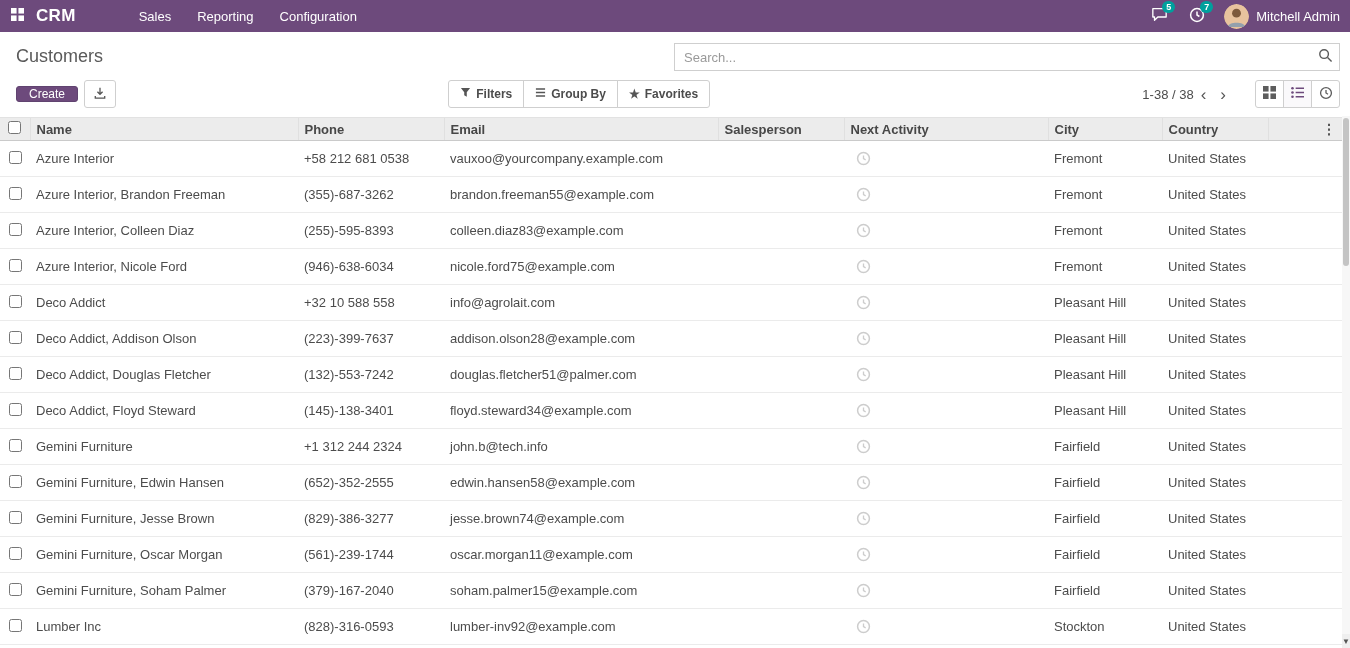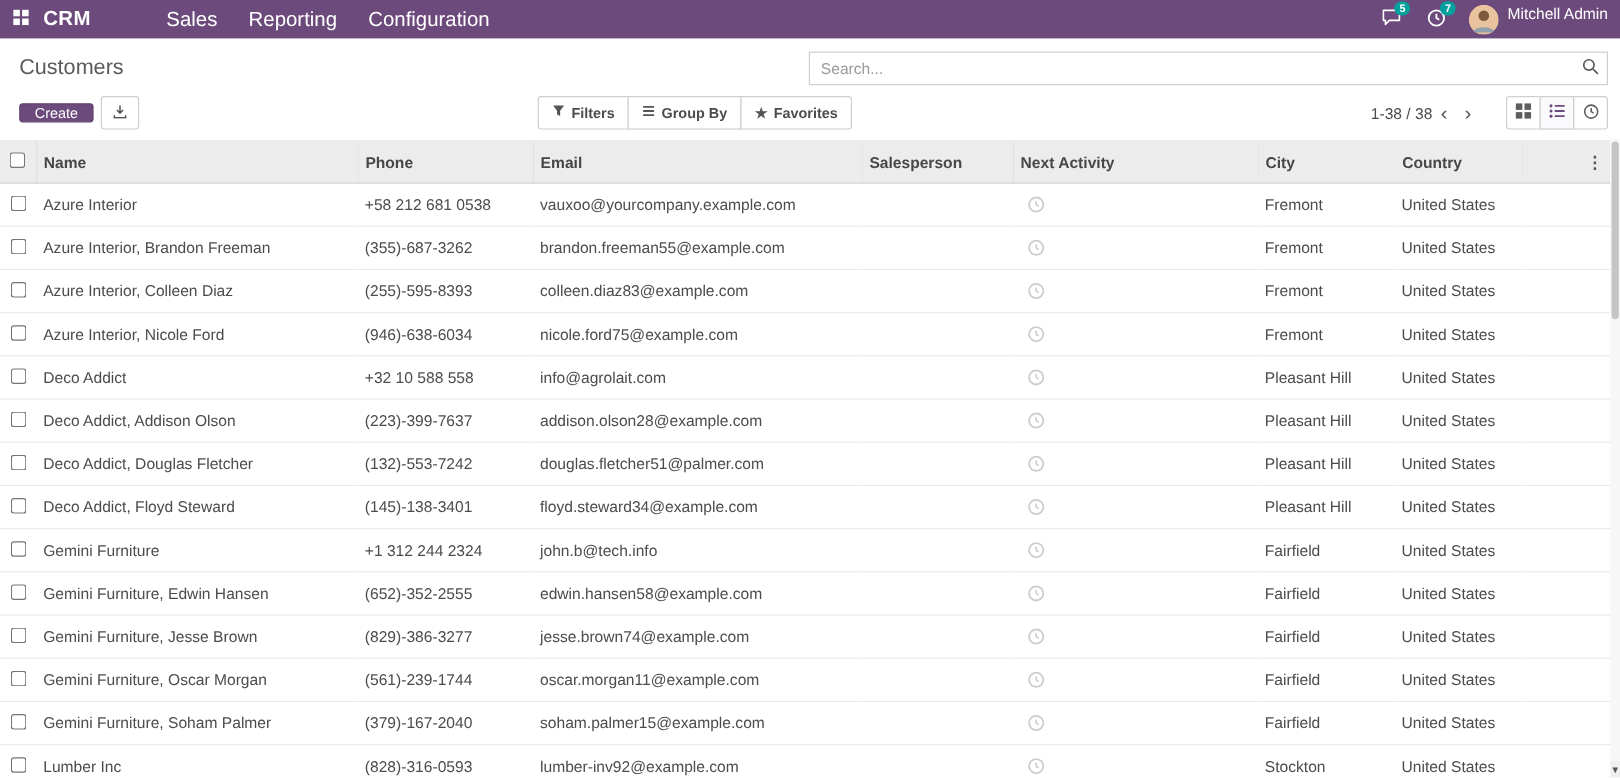--- a/index.html
+++ b/index.html
@@ -16,30 +16,30 @@
   .navbar {
     height: 32px;
     background: #6d4a7c;
     display: flex;
     align-items: center;
     color: #fff;
   }
   .apps-btn { width: 34px; height: 33px; display: flex; align-items: center; justify-content: center; cursor: pointer; }
   .brand { font-size: 17px; font-weight: bold; padding: 0 14px 0 2px; letter-spacing: .3px; }
   .nav-menus { display: flex; margin-left: 36px; height: 33px; }
-  .nav-menu { padding: 0 13px; line-height: 33px; font-size: 17px; cursor: pointer; }
+  .nav-menu { padding: 0 13px; line-height: 33px; font-size: 13px; cursor: pointer; }
   .nav-spacer { flex: 1; }
   .nav-icon-btn { position: relative; width: 38px; height: 33px; display: flex; align-items: center; justify-content: center; cursor: pointer; }
   .nav-badge {
     position: absolute; top: 1px; right: 3px;
     background: #00a09d; color: #fff;
     border-radius: 9px; font-size: 9px; font-weight: bold;
     padding: 1px 4px; line-height: 10px;
   }
-  .user-block { display: flex; padding: 0 10px 0 8px; cursor: pointer; }
+  .user-block { display: flex; align-items: center; padding: 0 10px 0 8px; cursor: pointer; }
   .avatar { width: 25px; height: 25px; border-radius: 50%; overflow: hidden; display: block; }
   .user-name { margin-left: 7px; font-size: 13px; }
 
   
   .subheader { display: flex; align-items: flex-start; padding: 11px 10px 0 16px; }
   .breadcrumb { flex: 1; font-size: 18px; color: #5a5a5a; padding-top: 3px; }
   .search-box {
     width: 666px; height: 28px;
     border: 1px solid #cfcfcf; background: #fff;
     display: flex; align-items: center;
@@ -85,21 +85,21 @@
   
   .table-wrap { width: 1342px; }
   table { width: 1342px; border-collapse: collapse; table-layout: fixed; }
   thead th {
     background: #ececec;
     border-top: 1px solid #e2e2e2;
     border-bottom: 1px solid #cacaca;
     border-left: 1px solid #e0e0e0;
     text-align: left;
     font-size: 13px; font-weight: bold; color: #474747;
-    padding: 0 6px; height: 35px;
+    padding: 0 6px; height: 23px;
     white-space: nowrap; overflow: hidden; cursor: pointer;
   }
   thead th:first-child { border-left: none; }
   tbody td {
     border-bottom: 1px solid #ebebeb;
     padding: 0 6px; height: 36px;
     font-size: 13px; color: #4c4c4c;
     white-space: nowrap; overflow: hidden; text-overflow: ellipsis;
     background: #fff; cursor: pointer;
   }

